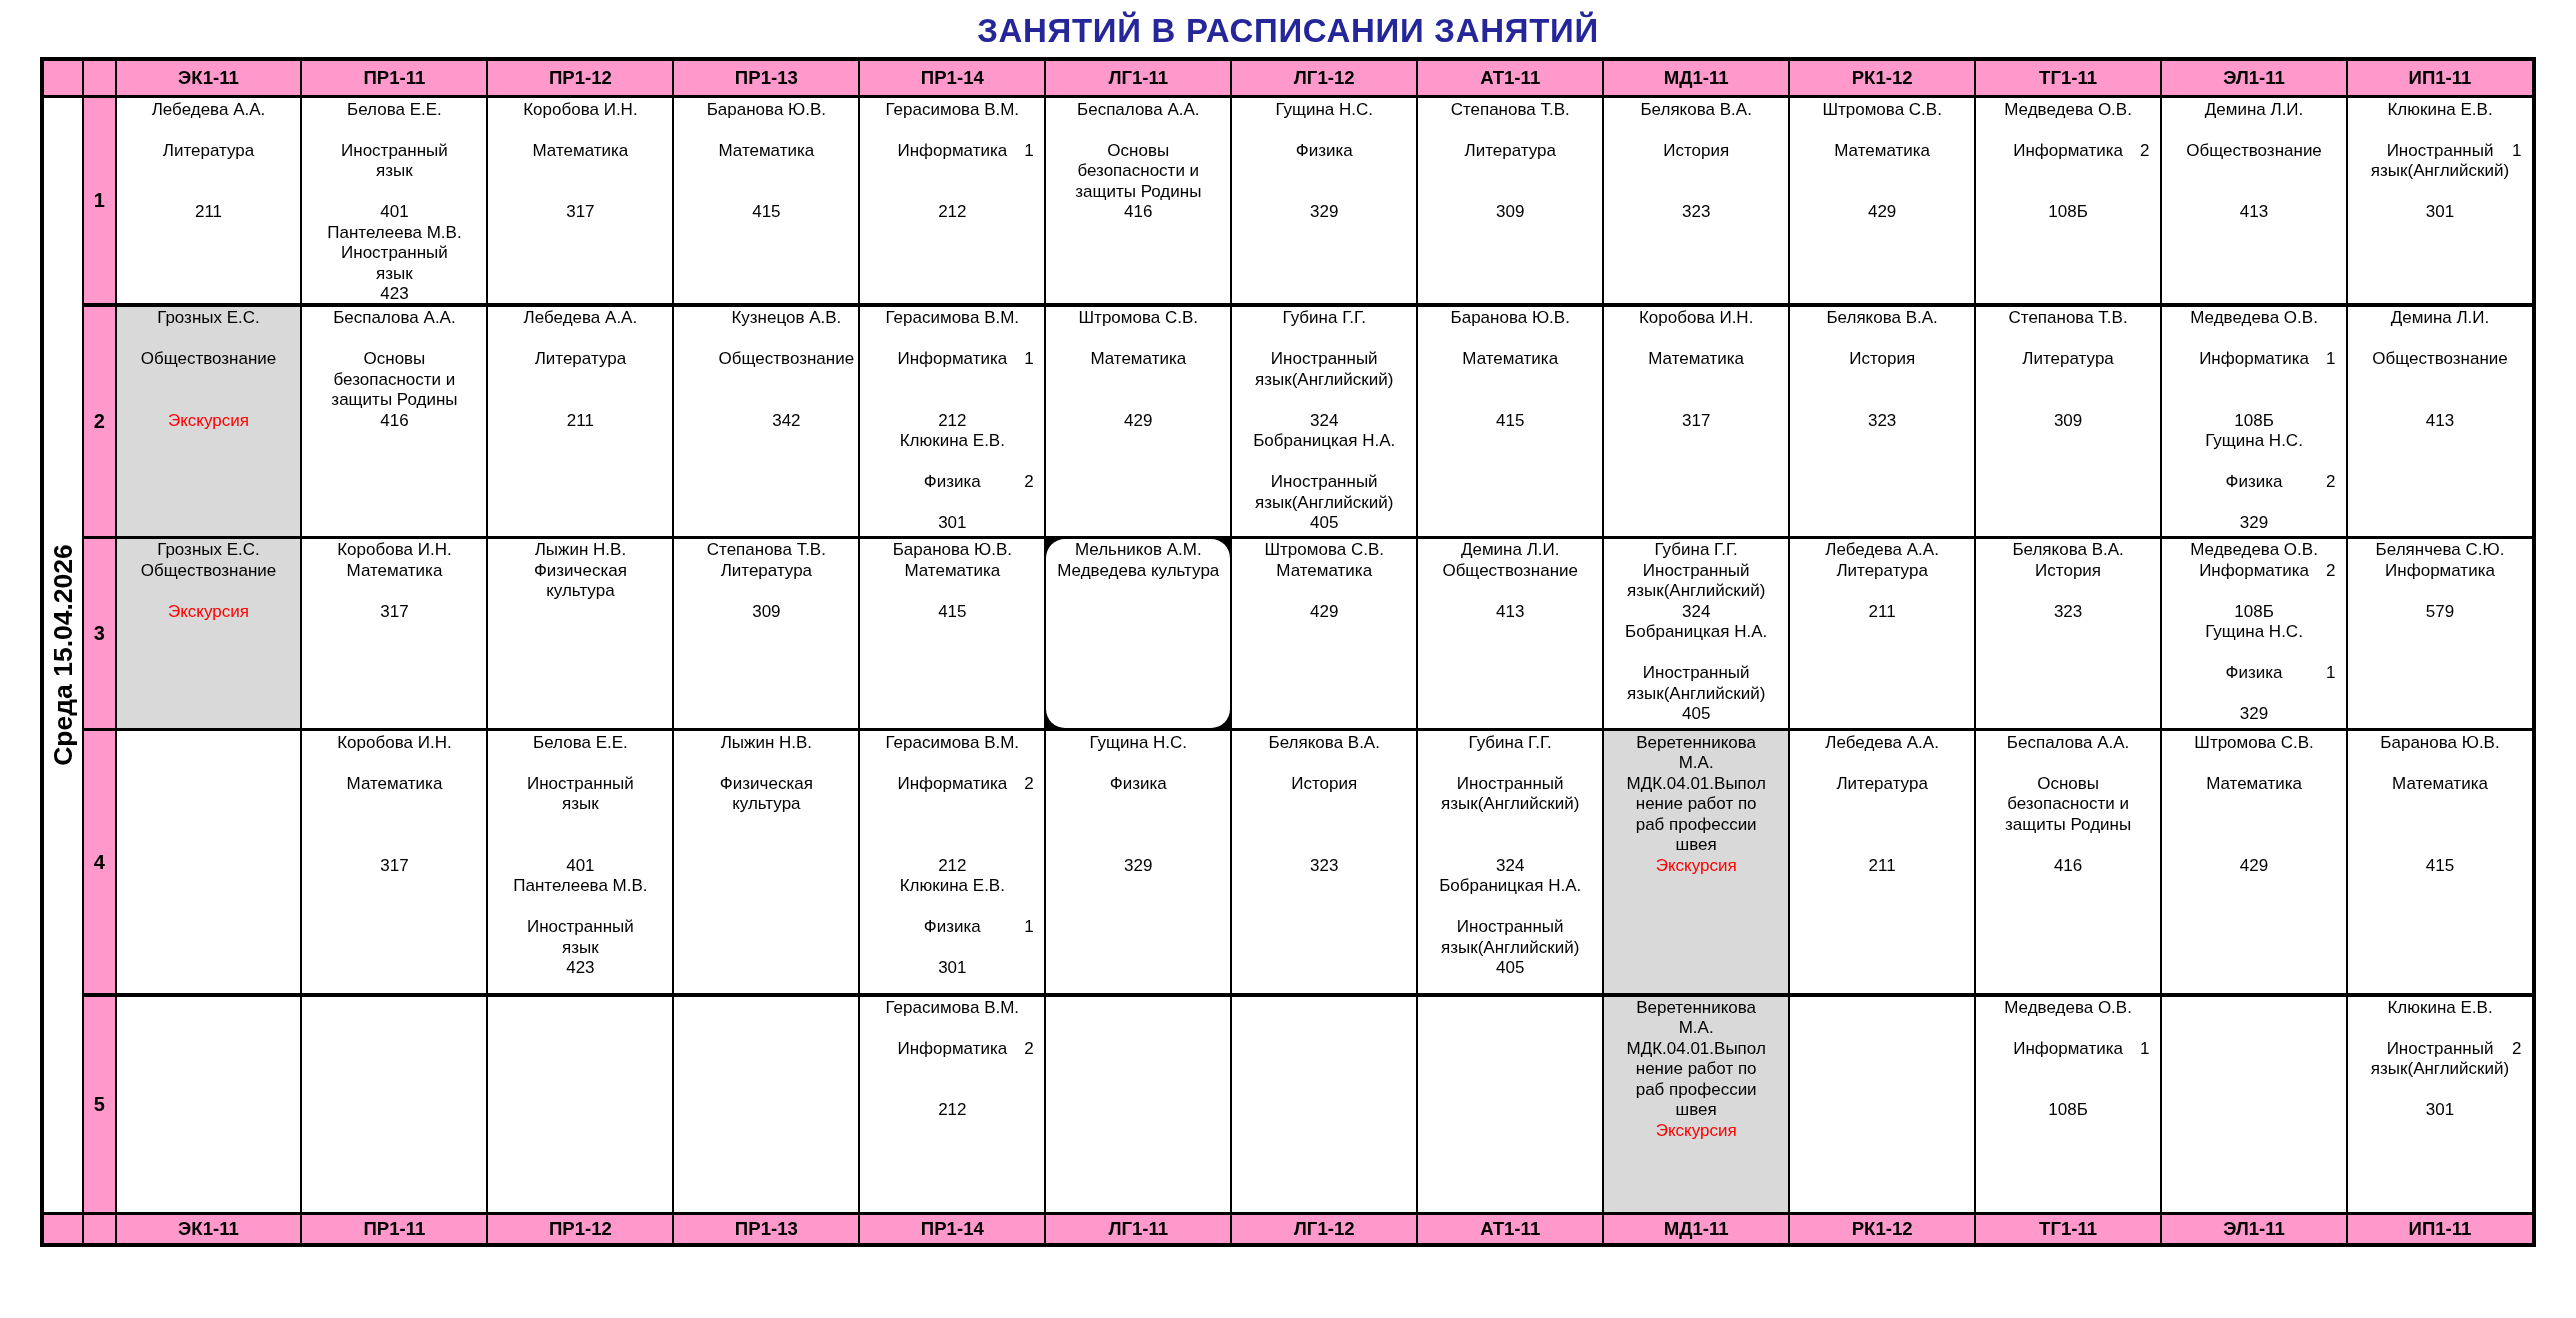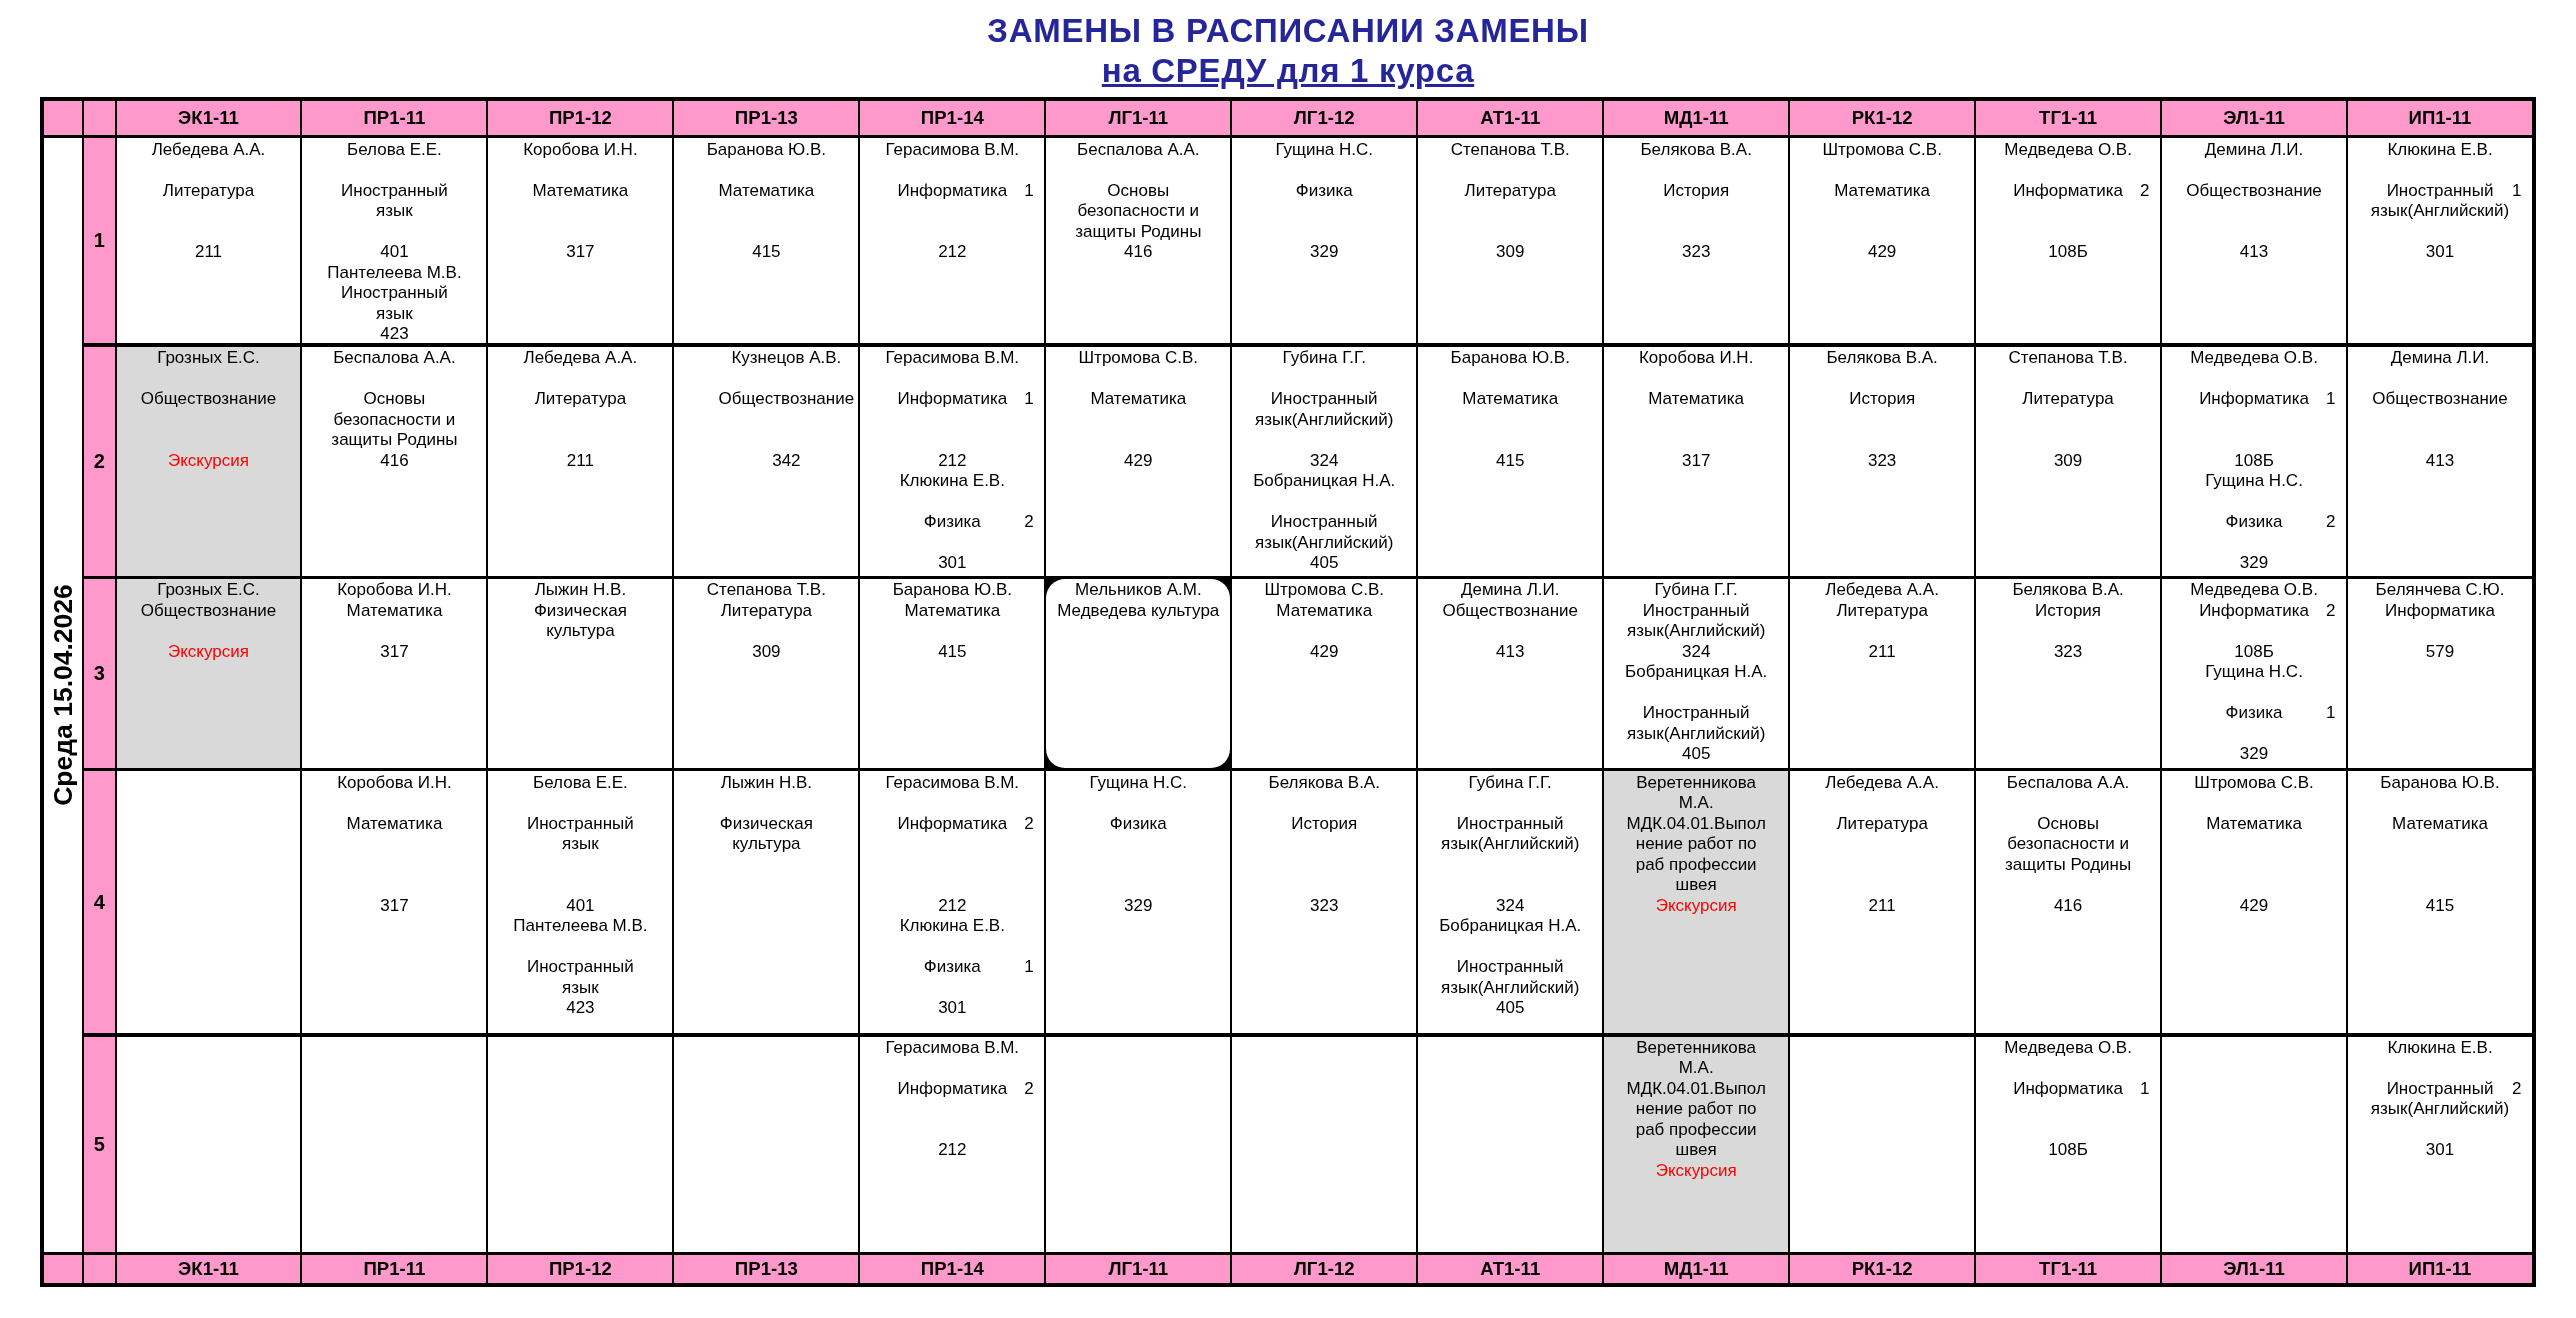--- a/index.html
+++ b/index.html
@@ -29,22 +29,21 @@
   .cell.gray{background:#D9D9D9;}
   .line{height:20.5px;line-height:20.5px;text-align:center;position:relative;
         font-size:17px;white-space:nowrap;color:#000;}
   .line .sub{position:absolute;right:10.6px;top:0;font-size:17px;}
   .line.red{color:#FF0000;}
 </style>
 </head>
 <body>
 
 <div class="title-block">
-  <div class="title-line">ЗАМЕНЫ В  РАСПИСАНИИ ЗАМЕНЫ</div>
-  <div class="title-line underlined">на СРЕДУ для 1 курса</div>
+  <div class="title-line">ЗАНЯТИЙ В  РАСПИСАНИИ ЗАНЯТИЙ</div>
 </div>
 
 <div id="schedule">
     <div class="pink" style="grid-area: 1 / 1;"></div>
     <div class="pink" style="grid-area: 1 / 2;"></div>
     <div class="pink head" style="grid-area: 1 / 3;">ЭК1-11</div>
     <div class="pink head" style="grid-area: 1 / 4;">ПР1-11</div>
     <div class="pink head" style="grid-area: 1 / 5;">ПР1-12</div>
     <div class="pink head" style="grid-area: 1 / 6;">ПР1-13</div>
     <div class="pink head" style="grid-area: 1 / 7;">ПР1-14</div>

